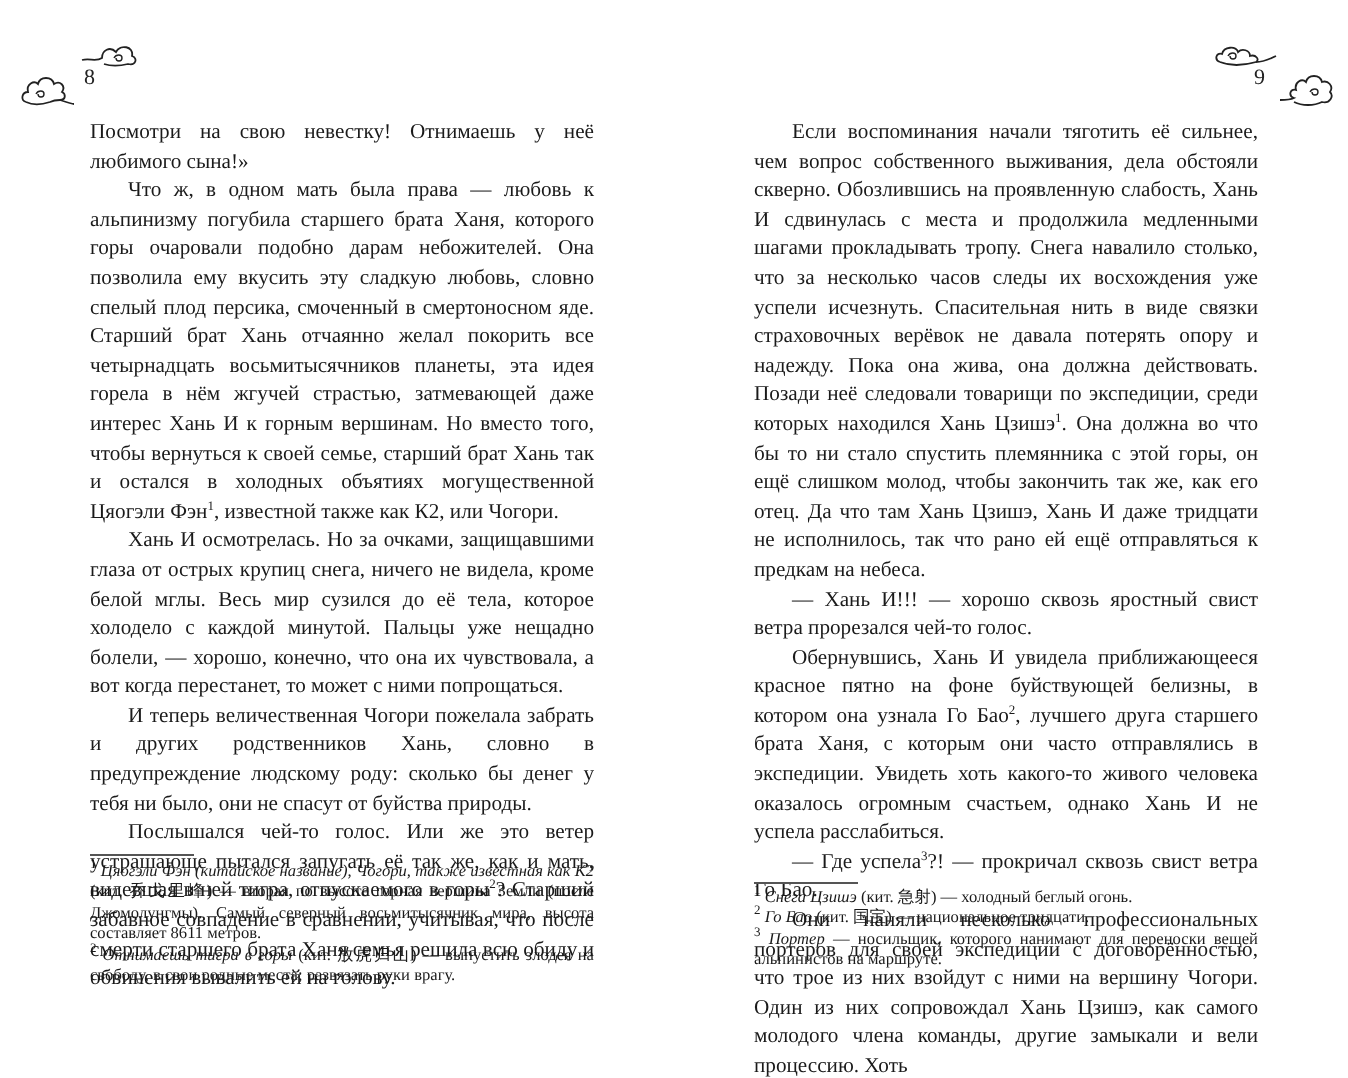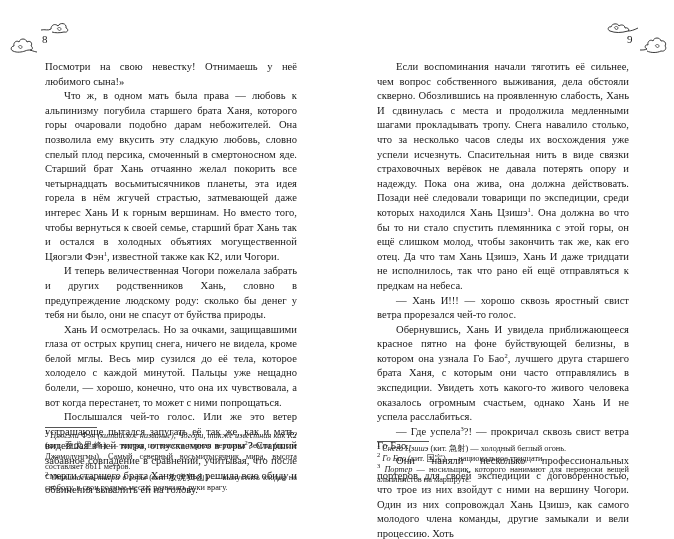--- a/index.html
+++ b/index.html
@@ -38,22 +38,22 @@
   <svg class="ornament" style="left:10px;top:35px" width="28" height="20" viewBox="0 0 28 20">
     <path d="M3 16 C0 15,1 11,4 11 C3 7,7 5,9 7 C10 3,16 3,17 7 C20 5,23 8,21 11 C23 12,23 15,20 15 C23 16,26 17,27 17" fill="none" stroke="#222" stroke-width="0.9"></path>
     <path d="M3 16 C7 18,12 17,15 16 C17 15,19 15,20 15" fill="none" stroke="#222" stroke-width="0.9"></path>
     <path d="M8 12 C9 10,12 10,12 12 C12 14,9 14,9 12" fill="none" stroke="#222" stroke-width="0.7"></path>
   </svg>
   <div class="page-num" style="left:42px;top:33px">8</div>
 
   <div class="body-text">
     <p class="no-indent">Посмотри на свою невестку! Отнимаешь у неё любимого сына!»</p>
     <p><span>Что ж, в одном мать была права — любовь к альпинизму погубила старшего брата Ханя, которого горы очаровали подобно дарам небожителей. Она позволила ему вкусить эту сладкую любовь, словно спелый плод персика, смоченный в смертоносном яде. Старший брат Хань отчаянно желал покорить все четырнадцать восьмитысячников планеты, эта идея горела в нём жгучей страстью, затмевающей даже интерес Хань И к горным вершинам. Но вместо того, чтобы вернуться к своей семье, старший брат Хань так и остался в холодных объятиях могущественной Цяогэли Фэн</span><sup>1</sup><span>, известной также как К2, или Чогори.</span></p>
+    <p>Хань И осмотрелась. Но за очками, защищавшими глаза от острых крупиц снега, ничего не видела, кроме белой мглы. Весь мир сузился до её тела, которое холодело с каждой минутой. Пальцы уже нещадно болели, — хорошо, конечно, что она их чувствовала, а вот когда перестанет, то может с ними попрощаться.</p>
     <p>И теперь величественная Чогори пожелала забрать и других родственников Хань, словно в предупреждение людскому роду: сколько бы денег у тебя ни было, они не спасут от буйства природы.</p>
-    <p>Хань И осмотрелась. Но за очками, защищавшими глаза от острых крупиц снега, ничего не видела, кроме белой мглы. Весь мир сузился до её тела, которое холодело с каждой минутой. Пальцы уже нещадно болели, — хорошо, конечно, что она их чувствовала, а вот когда перестанет, то может с ними попрощаться.</p>
     <p><span>Послышался чей-то голос. Или же это ветер устрашающе пытался запугать её так же, как и мать, видевшая в ней тигра, отпускаемого в горы</span><sup>2</sup><span>? Старший забавное совпадение в сравнении, учитывая, что после смерти старшего брата Ханя семья решила всю обиду и обвинения вывалить ей на голову.</span></p>
   </div>
 
   <div class="fn-rule"></div>
   <div class="footnotes">
     <p><sup>1</sup> <i>Цяогэли Фэн (китайское название), Чогори, также известная как К2</i><span> (кит. 乔戈里峰) — вторая по высоте горная вершина Земли (после Джомолунгмы). Самый северный восьмитысячник мира, высота составляет 8611 метров.</span></p>
     <p><sup>2</sup> <i>Отнимаешь тигра в горы</i><span> (кит. 放虎归山) — выпустить злодея на свободу, в свои родные места; развязать руки врагу.</span></p>
   </div>
 </div>
 

